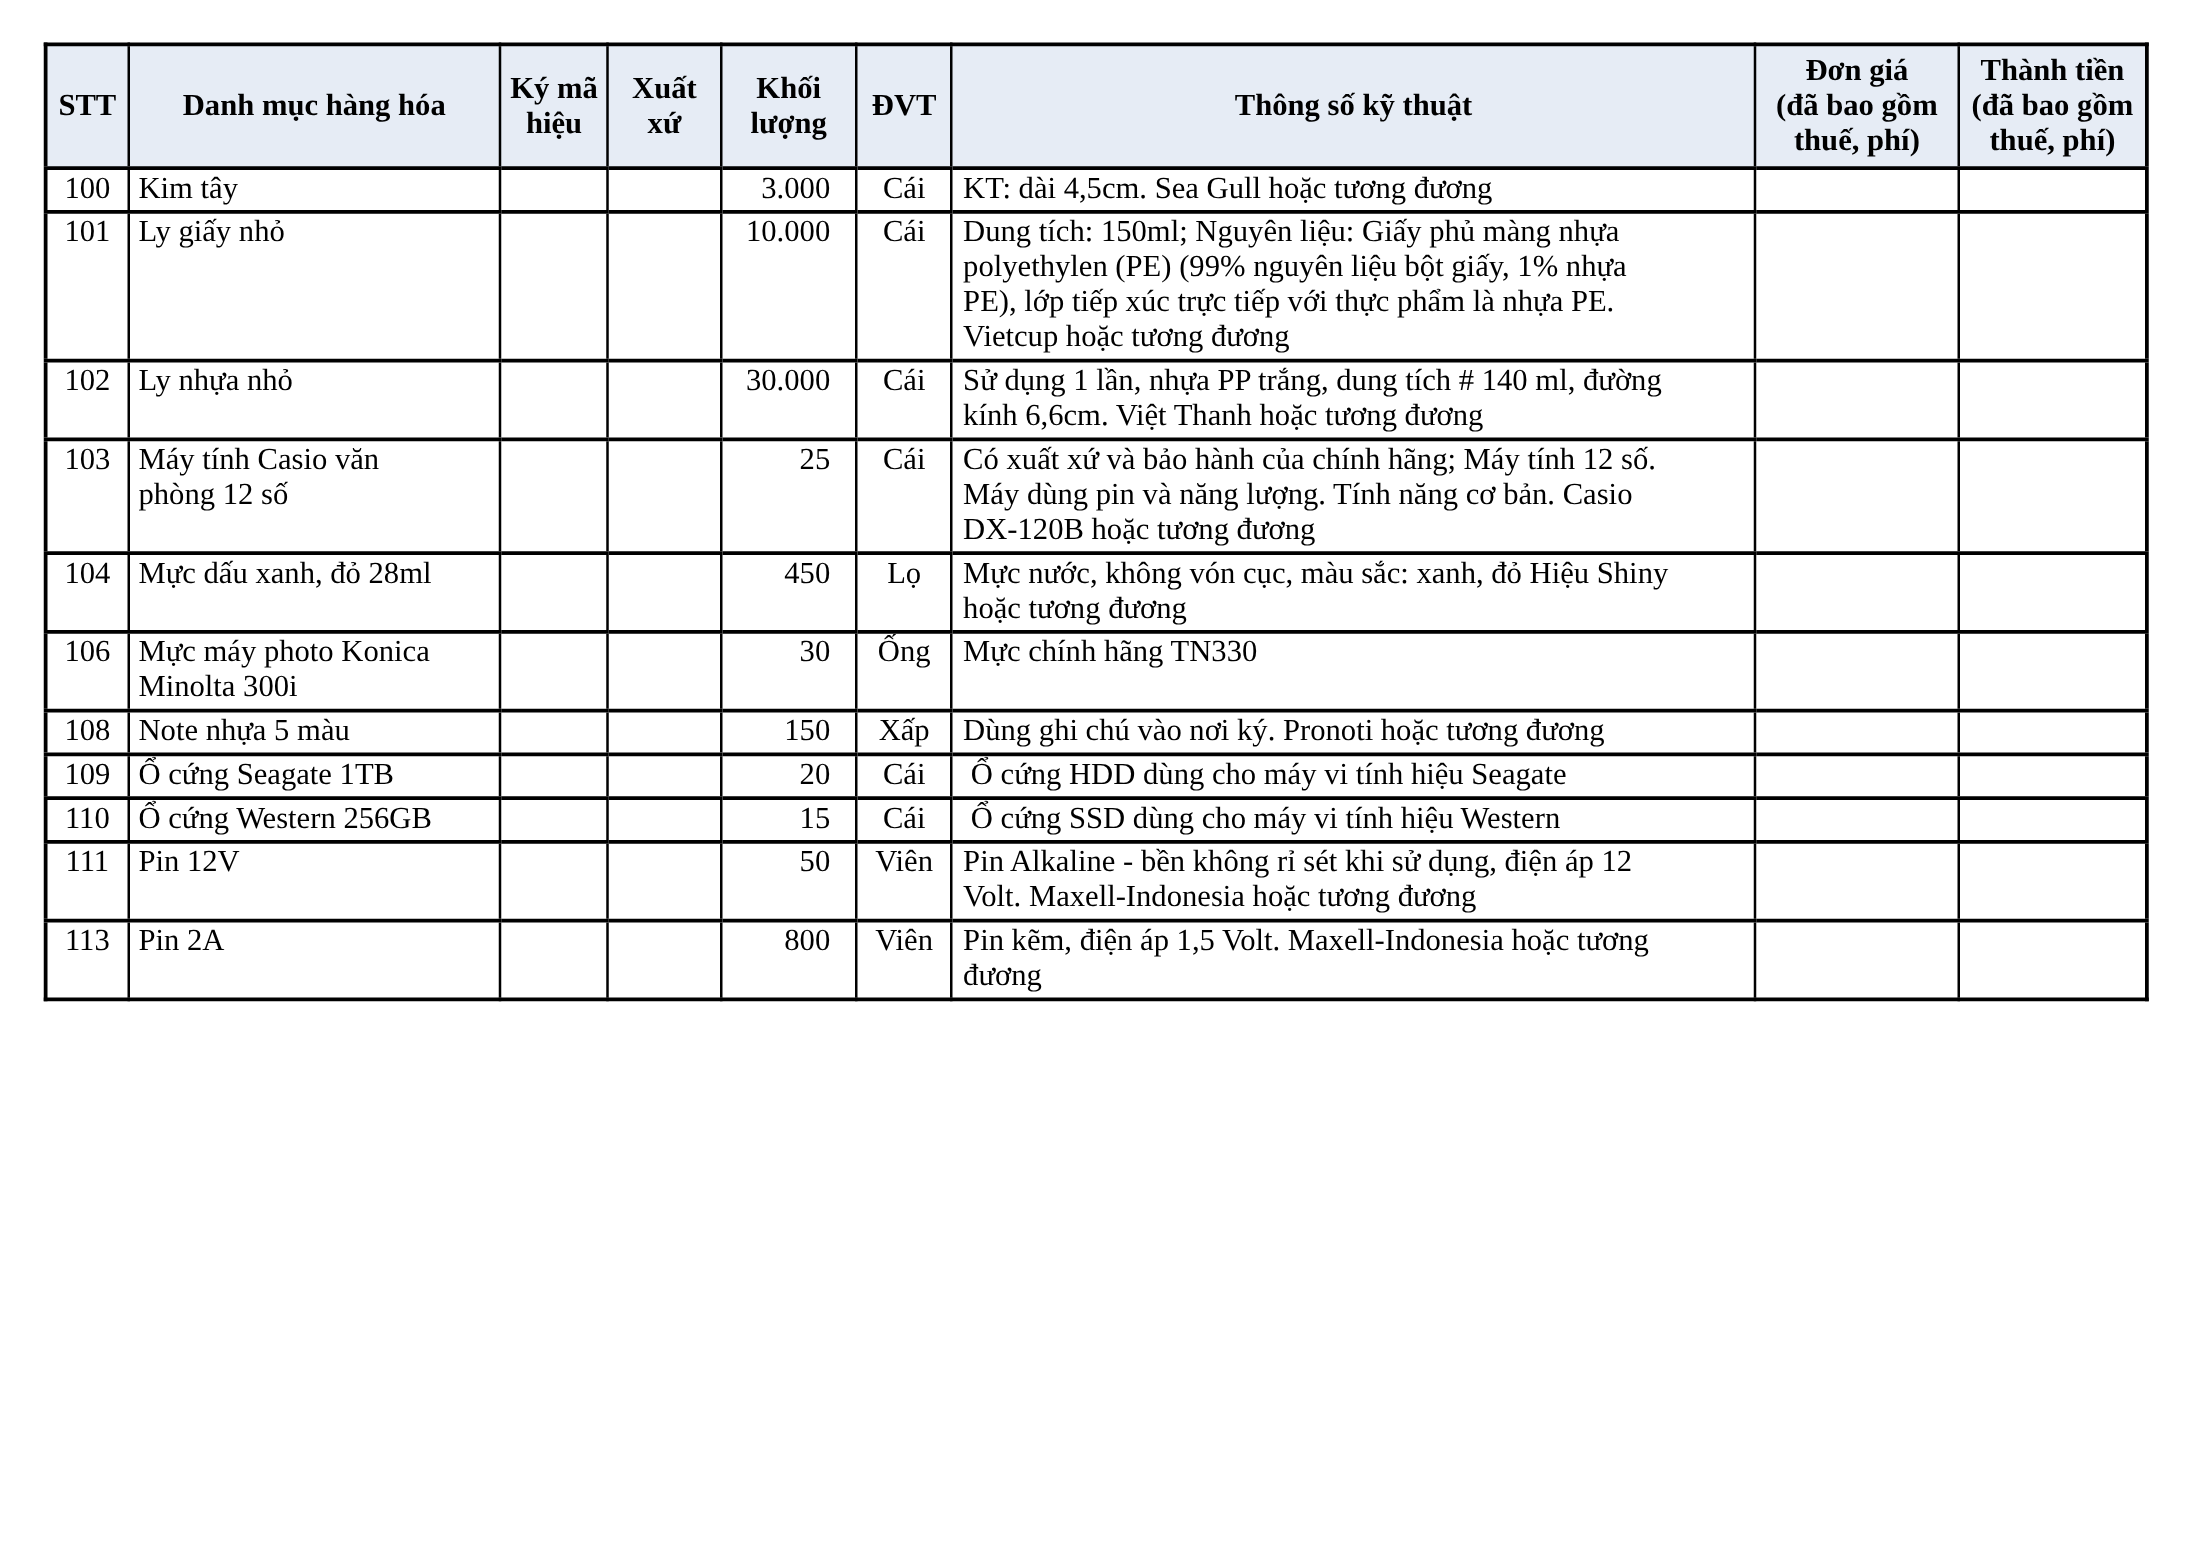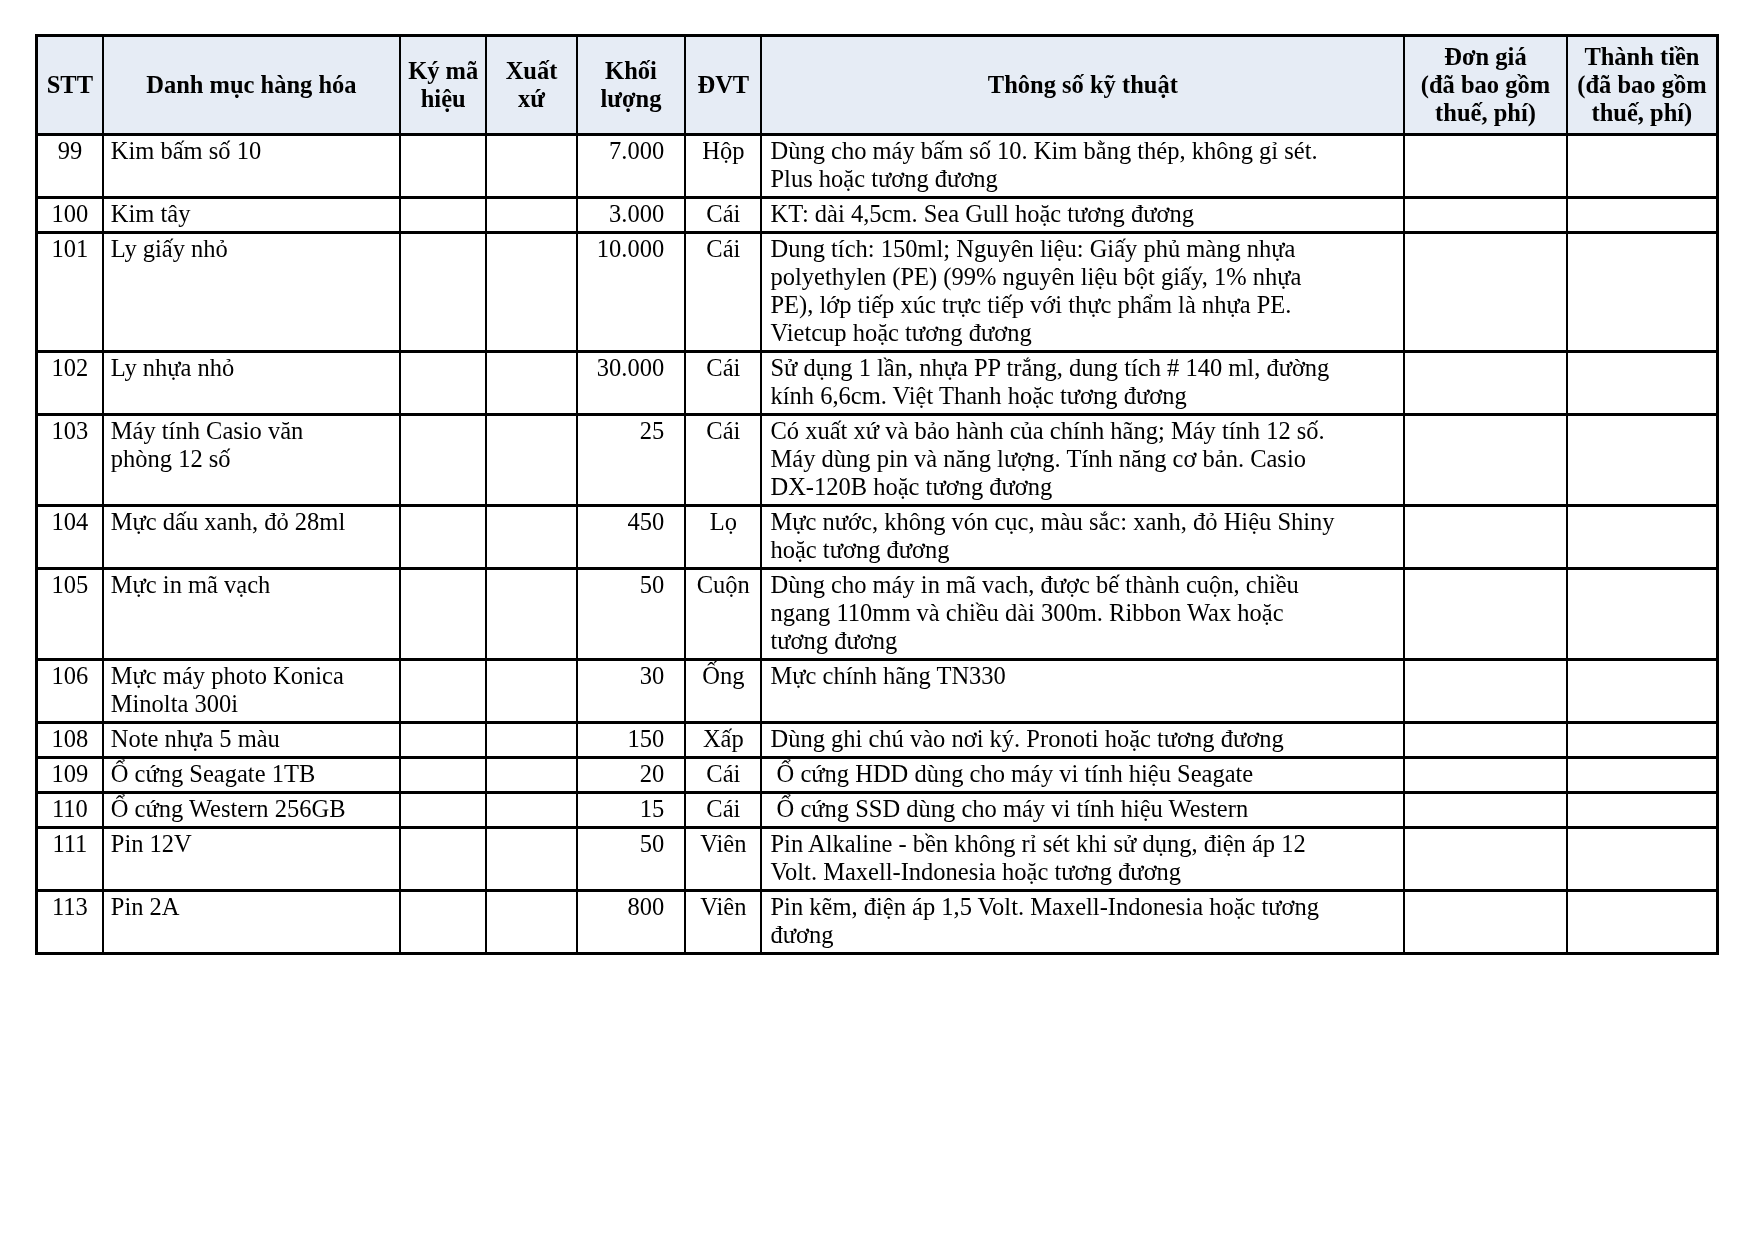--- a/index.html
+++ b/index.html
@@ -90,32 +90,20 @@
         <th>Đơn giá
 (đã bao gồm
 thuế, phí)</th>
         <th>Thành tiền
 (đã bao gồm
 thuế, phí)</th>
       </tr>
     </thead>
     <tbody>
         <tr>
-    <td class="cell-stt">99</td>
-    <td class="cell-name">Kim bấm số 10</td>
-    <td class="cell-code"></td>
-    <td class="cell-origin"></td>
-    <td class="cell-qty">7.000</td>
-    <td class="cell-unit">Hộp</td>
-    <td class="cell-spec">Dùng cho máy bấm số 10. Kim bằng thép, không gỉ sét.
-Plus hoặc tương đương</td>
-    <td class="cell-price"></td>
-    <td class="cell-total"></td>
-  </tr>
-        <tr>
     <td class="cell-stt">100</td>
     <td class="cell-name">Kim tây</td>
     <td class="cell-code"></td>
     <td class="cell-origin"></td>
     <td class="cell-qty">3.000</td>
     <td class="cell-unit">Cái</td>
     <td class="cell-spec">KT: dài 4,5cm. Sea Gull hoặc tương đương</td>
     <td class="cell-price"></td>
     <td class="cell-total"></td>
   </tr>
@@ -161,33 +149,20 @@
   </tr>
         <tr>
     <td class="cell-stt">104</td>
     <td class="cell-name">Mực dấu xanh, đỏ 28ml</td>
     <td class="cell-code"></td>
     <td class="cell-origin"></td>
     <td class="cell-qty">450</td>
     <td class="cell-unit">Lọ</td>
     <td class="cell-spec">Mực nước, không vón cục, màu sắc: xanh, đỏ Hiệu Shiny
 hoặc tương đương</td>
-    <td class="cell-price"></td>
-    <td class="cell-total"></td>
-  </tr>
-        <tr>
-    <td class="cell-stt">105</td>
-    <td class="cell-name">Mực in mã vạch</td>
-    <td class="cell-code"></td>
-    <td class="cell-origin"></td>
-    <td class="cell-qty">50</td>
-    <td class="cell-unit">Cuộn</td>
-    <td class="cell-spec">Dùng cho máy in mã vach, được bế thành cuộn, chiều
-ngang 110mm và chiều dài 300m. Ribbon Wax hoặc
-tương đương</td>
     <td class="cell-price"></td>
     <td class="cell-total"></td>
   </tr>
         <tr>
     <td class="cell-stt">106</td>
     <td class="cell-name">Mực máy photo Konica
 Minolta 300i</td>
     <td class="cell-code"></td>
     <td class="cell-origin"></td>
     <td class="cell-qty">30</td>

